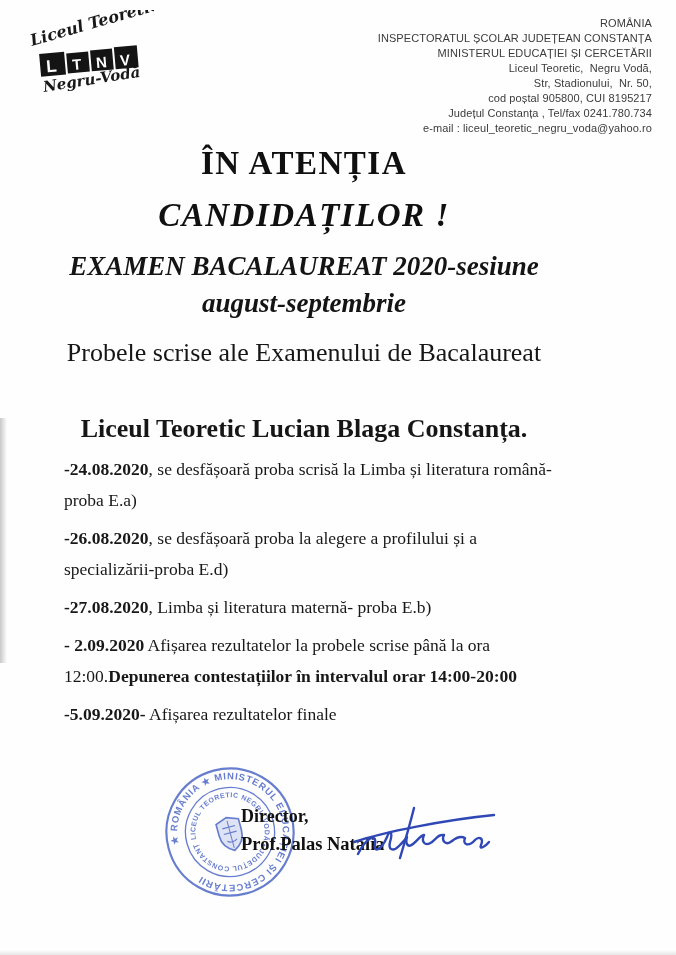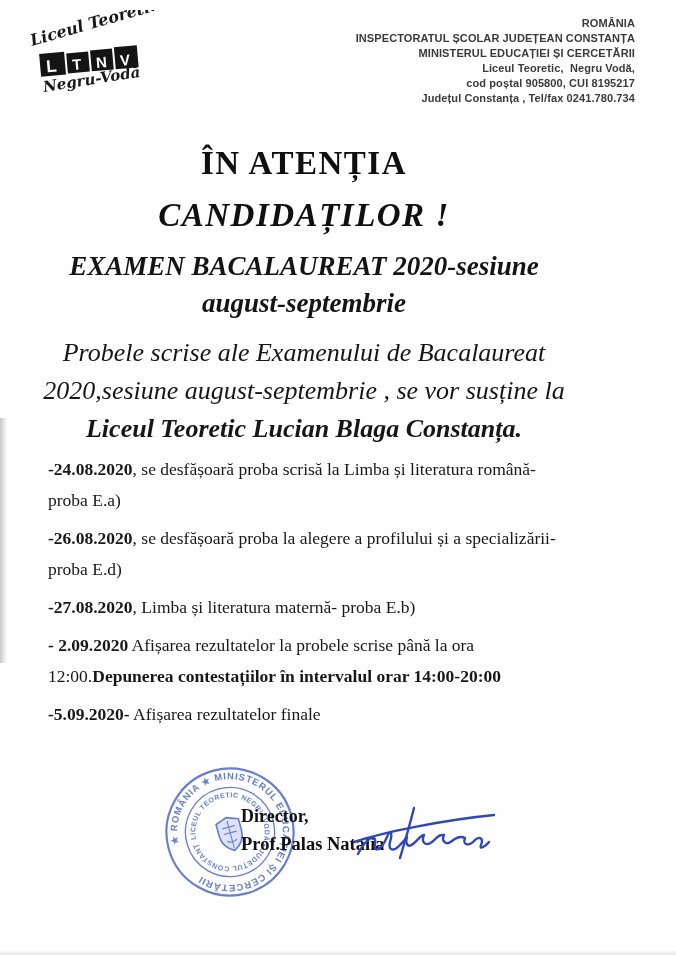--- a/index.html
+++ b/index.html
@@ -18,46 +18,46 @@
     background:linear-gradient(to right, rgba(120,120,120,.40), rgba(255,255,255,0));
   }
   .scan-edge-bottom{
     position:absolute;left:0;bottom:0;width:100%;height:5px;
     background:linear-gradient(to top, rgba(120,120,120,.18), rgba(255,255,255,0));
   }
 
   
   .logo{position:absolute;left:14px;top:10px;width:140px;height:92px;}
   .letterhead{
-    position:absolute;right:41px;top:16px;
+    position:absolute;right:24px;top:16px;
     text-align:right;
     font-family:"Liberation Sans", sans-serif;
-    font-size:11px;line-height:15px;font-weight:700;color:#3b3b3b;
+    font-size:11px;line-height:15px;font-weight:400;color:#3b3b3b;
     letter-spacing:.1px;
   }
   .letterhead .lh-line{white-space:pre;}
 
   
   .content{position:absolute;left:0;top:140px;width:608px;text-align:center;}
   .title-line{
     font-size:33px;line-height:46px;font-weight:bold;letter-spacing:1.5px;color:#101010;
   }
   .title-line.second{margin-top:6px;font-style:italic;}
   .subtitle{
     margin-top:10px;
     font-size:27px;line-height:37px;font-weight:bold;font-style:italic;color:#141414;
   }
   .intro{
     margin-top:12px;
-    font-size:26px;line-height:38px;font-style:italic;color:#161616;
+    font-size:26px;line-height:38px;color:#161616;
   }
   .intro .intro-bold{font-weight:bold;}
 
   .schedule{
-    list-style:none;margin:6px 0 0 0;padding:0 40px 0 48px;
+    list-style:none;margin:6px 0 0 16px;padding:0 40px 0 48px;
     text-align:left;font-size:17.5px;line-height:31px;color:#181818;
   }
   .schedule li{margin:0 0 7px 0;}
   .schedule b{font-weight:bold;}
 
   
   .director{
     position:absolute;left:241px;top:772px;width:226px;
     font-weight:bold;color:#111;z-index:3;margin-top:32px;
   }
@@ -93,36 +93,38 @@
         <text x="30" y="82" transform="rotate(-9 30 82)" font-family="DejaVu Serif, serif" font-style="italic" font-weight="bold" font-size="15">Negru-Vodă</text>
       </g>
     </svg>
   </div>
 
   <div class="letterhead">
     <div class="lh-line">ROMÂNIA</div>
     <div class="lh-line">INSPECTORATUL ȘCOLAR JUDEȚEAN CONSTANȚA</div>
     <div class="lh-line">MINISTERUL EDUCAȚIEI ȘI CERCETĂRII</div>
     <div class="lh-line">Liceul Teoretic,&nbsp; Negru Vodă,</div>
+    <div class="lh-line">Str, Stadionului,&nbsp; Nr. 50,</div>
     <div class="lh-line">cod poștal 905800, CUI 8195217</div>
     <div class="lh-line">Județul Constanța , Tel/fax 0241.780.734</div>
+    <div class="lh-line">e-mail : liceul_teoretic_negru_voda@yahoo.ro</div>
   </div>
 
   <div class="content">
     <div class="title-line">ÎN ATENȚIA</div>
     <div class="title-line second">CANDIDAȚILOR !</div>
 
     <div class="subtitle">
       <span>EXAMEN BACALAUREAT 2020-sesiune</span><br>
       <span>august-septembrie</span>
     </div>
 
     <div class="intro">
       <span>Probele scrise ale Examenului de Bacalaureat</span><br>
-      <span>2020,sesiune august-septembrie , se vor susține la</span><br>
+      <br>
       <span class="intro-bold">Liceul Teoretic Lucian Blaga Constanța.</span>
     </div>
 
     <ul class="schedule">
       <li><b>-24.08.2020</b><span>, se desfășoară proba scrisă la Limba și literatura română- proba E.a)</span></li>
       <li><b>-26.08.2020</b><span>, se desfășoară proba la alegere a profilului și a specializării-proba E.d)</span></li>
       <li><b>-27.08.2020</b><span>, Limba și literatura maternă- proba E.b)</span></li>
       <li><b>- 2.09.2020</b><span> Afișarea rezultatelor la probele scrise până la ora 12:00.</span><b>Depunerea contestațiilor în intervalul orar 14:00-20:00</b></li>
       <li><b>-5.09.2020-</b><span> Afișarea rezultatelor finale</span></li>
     </ul>

